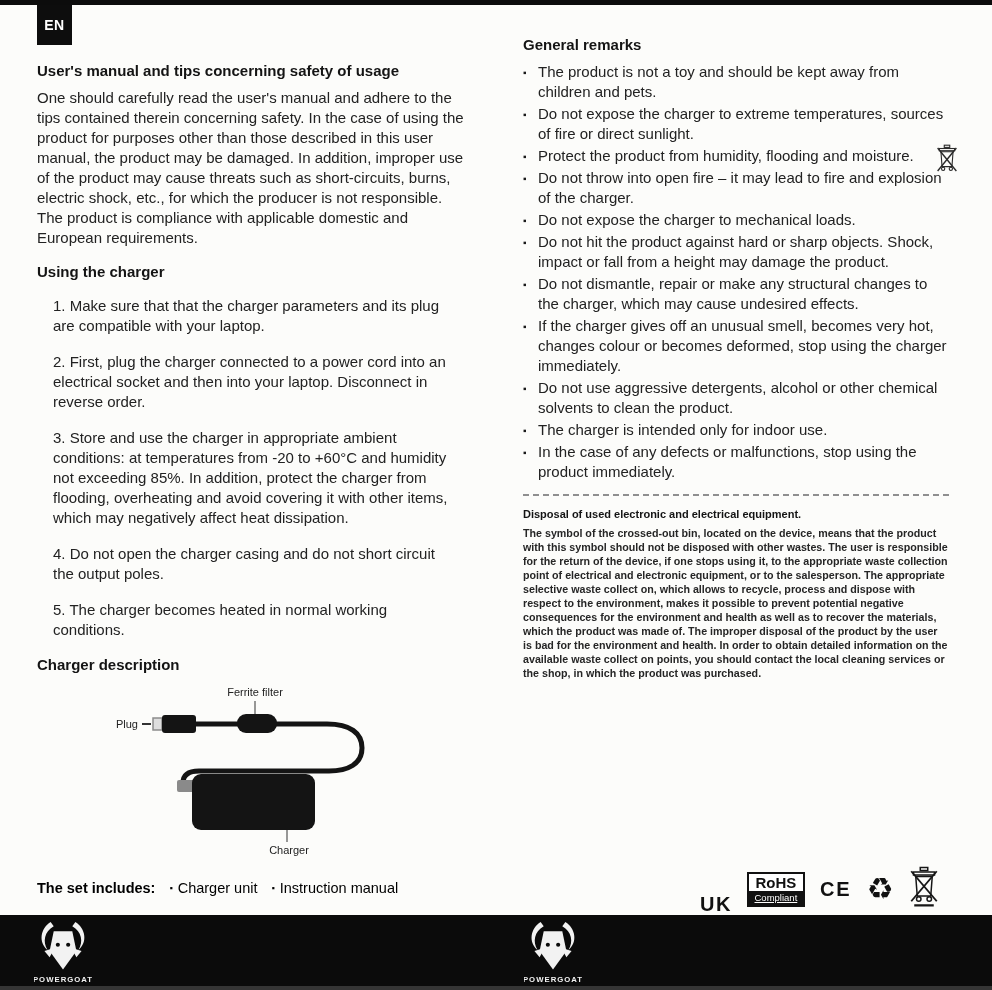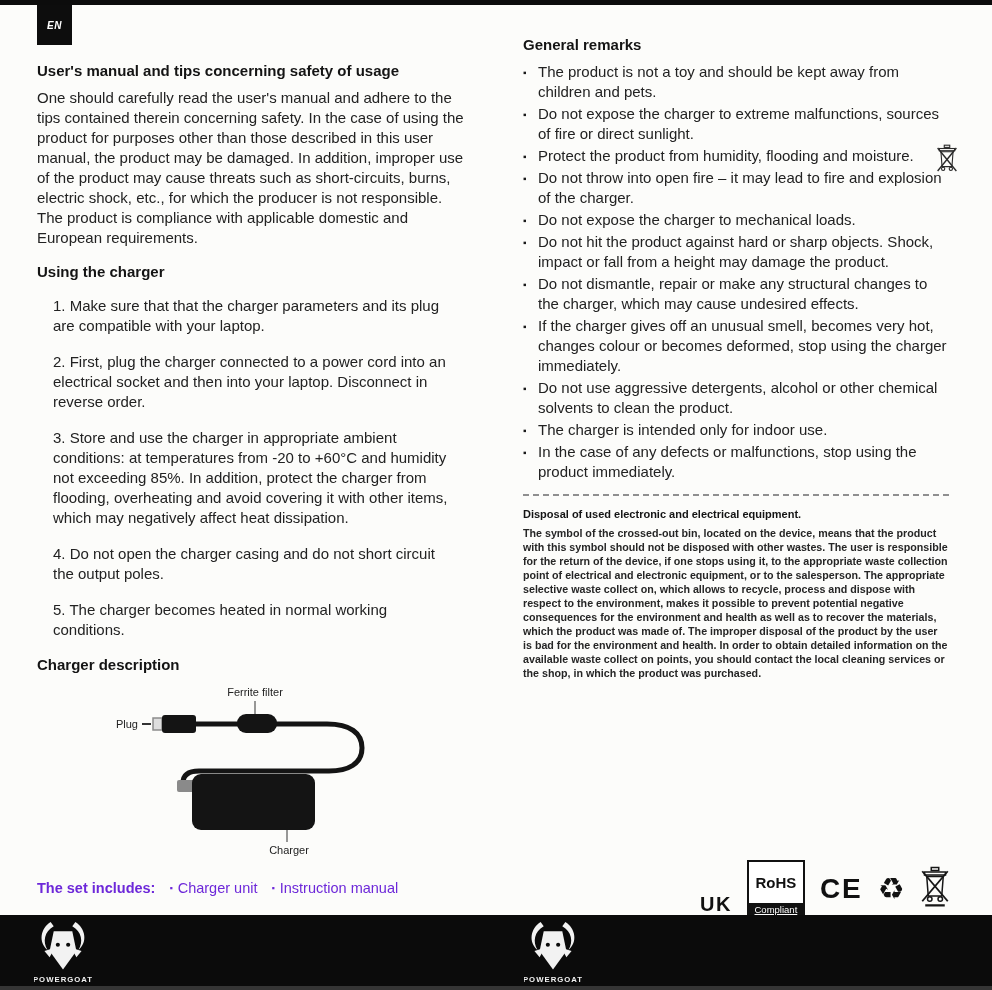--- a/index.html
+++ b/index.html
@@ -1,43 +1,43 @@
 <!DOCTYPE html>
 <html><head>
 <meta charset="utf-8">
 <style>
   * { margin:0; padding:0; box-sizing:border-box; }
   html,body { background:#e9e9e9; }
   body { font-family:"Liberation Sans","DejaVu Sans",sans-serif; }
   .page { position:relative; width:992px; height:990px; margin:0 auto; background:#fcfcfa; overflow:hidden; color:#1e1e1e; }
   .top-edge { position:absolute; top:0; left:0; width:100%; height:5px; background:#0c0c0c; }
   .lang-badge { position:absolute; top:5px; left:37px; width:35px; height:40px; background:#0d0d0d; color:#ffffff;
-                font-weight:bold; font-size:10px; display:flex; align-items:center; justify-content:center; letter-spacing:.5px;font-style:italic; }
+                font-weight:bold; font-size:14px; display:flex; align-items:center; justify-content:center; letter-spacing:.5px; }
   .col-left  { position:absolute; left:37px;  top:62px; width:432px; }
   .col-right { position:absolute; left:523px; top:36px; width:426px; }
   h2.sec { font-size:15px; font-weight:bold; color:#141414; margin-bottom:9px; }
   p.body { font-size:15px; line-height:20px; color:#222; }
   .steps p { font-size:15px; line-height:20px; color:#222; margin:16px; }
   .mt { margin-top:15px; }
   ul.remarks { list-style:none; }
   ul.remarks li { position:relative; padding-left:15px; font-size:15px; line-height:20px; margin-bottom:2px; color:#222; }
   ul.remarks li::before { content:"▪"; position:absolute; left:0; top:1px; font-size:10px; color:#1a1a1a; }
   .divider { border-top:2px dashed #8f8f8f; margin:12px 0 12px; height:0; }
   h3.small-title { font-size:11px; font-weight:bold; color:#141414; margin-bottom:6px; }
   p.small-body { font-size:10.7px; line-height:14px; color:#262626;font-weight:bold; }
   .diagram { margin-top:2px; display:block; }
-  .set-line { margin-top:20px; font-size:14.5px; color:#6d28d9; }
+  .set-line { margin-top:20px; font-size:14.5px; color:#000000; }
   .set-line .lbl { font-weight:bold; }
   .set-line .sq { font-size:9px; margin:0 5px 0 10px; vertical-align:2px; }
   .marks-row { position:absolute; left:700px; top:847px; display:flex; align-items:center; gap:15px; }
   .ukca { font-weight:bold; font-size:20px; line-height:18px; letter-spacing:1.5px; color:#111;margin-top:48px; }
   .rohs { border:2px solid #111; text-align:center; min-width:58px; background:#fff; }
-  .rohs .t { font-weight:bold; font-size:15px; padding:12px 5px; color:#111; }
+  .rohs .t { font-weight:bold; font-size:15px; padding:0 5px; color:#111; }
   .rohs .c { background:#111; color:#fff; font-size:9.5px; padding:1px 4px 2px;text-decoration:underline; }
-  .ce { font-size:28px; font-weight:600; letter-spacing:2px; color:#111; }
+  .ce { font-size:20px; font-weight:600; letter-spacing:2px; color:#111; }
   .recycle { font-size:30px; line-height:1; font-family:"DejaVu Sans",sans-serif; color:#111; }
   .weee-margin { position:absolute; left:936px; top:144px; }
   .footer { position:absolute; left:0; bottom:0; width:100%; height:75px; background:#0b0b0b;text-align:right; }
   .footer-edge { position:absolute; left:0; bottom:0; width:100%; height:4px; background:#5a5a5a; opacity:.55; }
   .goat { position:absolute; top:5px; }
   .goat-1 { left:34px; }
   .goat-2 { left:524px; }
   svg text { font-family:"Liberation Sans","DejaVu Sans",sans-serif; }
 </style>
 </head>
@@ -93,21 +93,21 @@
       <span class="lbl">The set includes:</span>
       <span class="sq">▪</span><span>Charger unit</span>
       <span class="sq">▪</span><span>Instruction manual</span>
     </p>
   </div>
 
   <div class="col-right">
     <h2 class="sec">General remarks</h2>
     <ul class="remarks">
       <li>The product is not a toy and should be kept away from children and pets.</li>
-      <li>Do not expose the charger to extreme malfunctions, sources of fire or direct sunlight.</li>
+      <li>Do not expose the charger to extreme temperatures, sources of fire or direct sunlight.</li>
       <li>Protect the product from humidity, flooding and moisture.</li>
       <li>Do not throw into open fire – it may lead to fire and explosion of the charger.</li>
       <li>Do not expose the charger to mechanical loads.</li>
       <li>Do not hit the product against hard or sharp objects. Shock, impact or fall from a height may damage the product.</li>
       <li>Do not dismantle, repair or make any structural changes to the charger, which may cause undesired effects.</li>
       <li>If the charger gives off an unusual smell, becomes very hot, changes colour or becomes deformed, stop using the charger immediately.</li>
       <li>Do not use aggressive detergents, alcohol or other chemical solvents to clean the product.</li>
       <li>The charger is intended only for indoor use.</li>
       <li>In the case of any defects or malfunctions, stop using the product immediately.</li>
     </ul>

